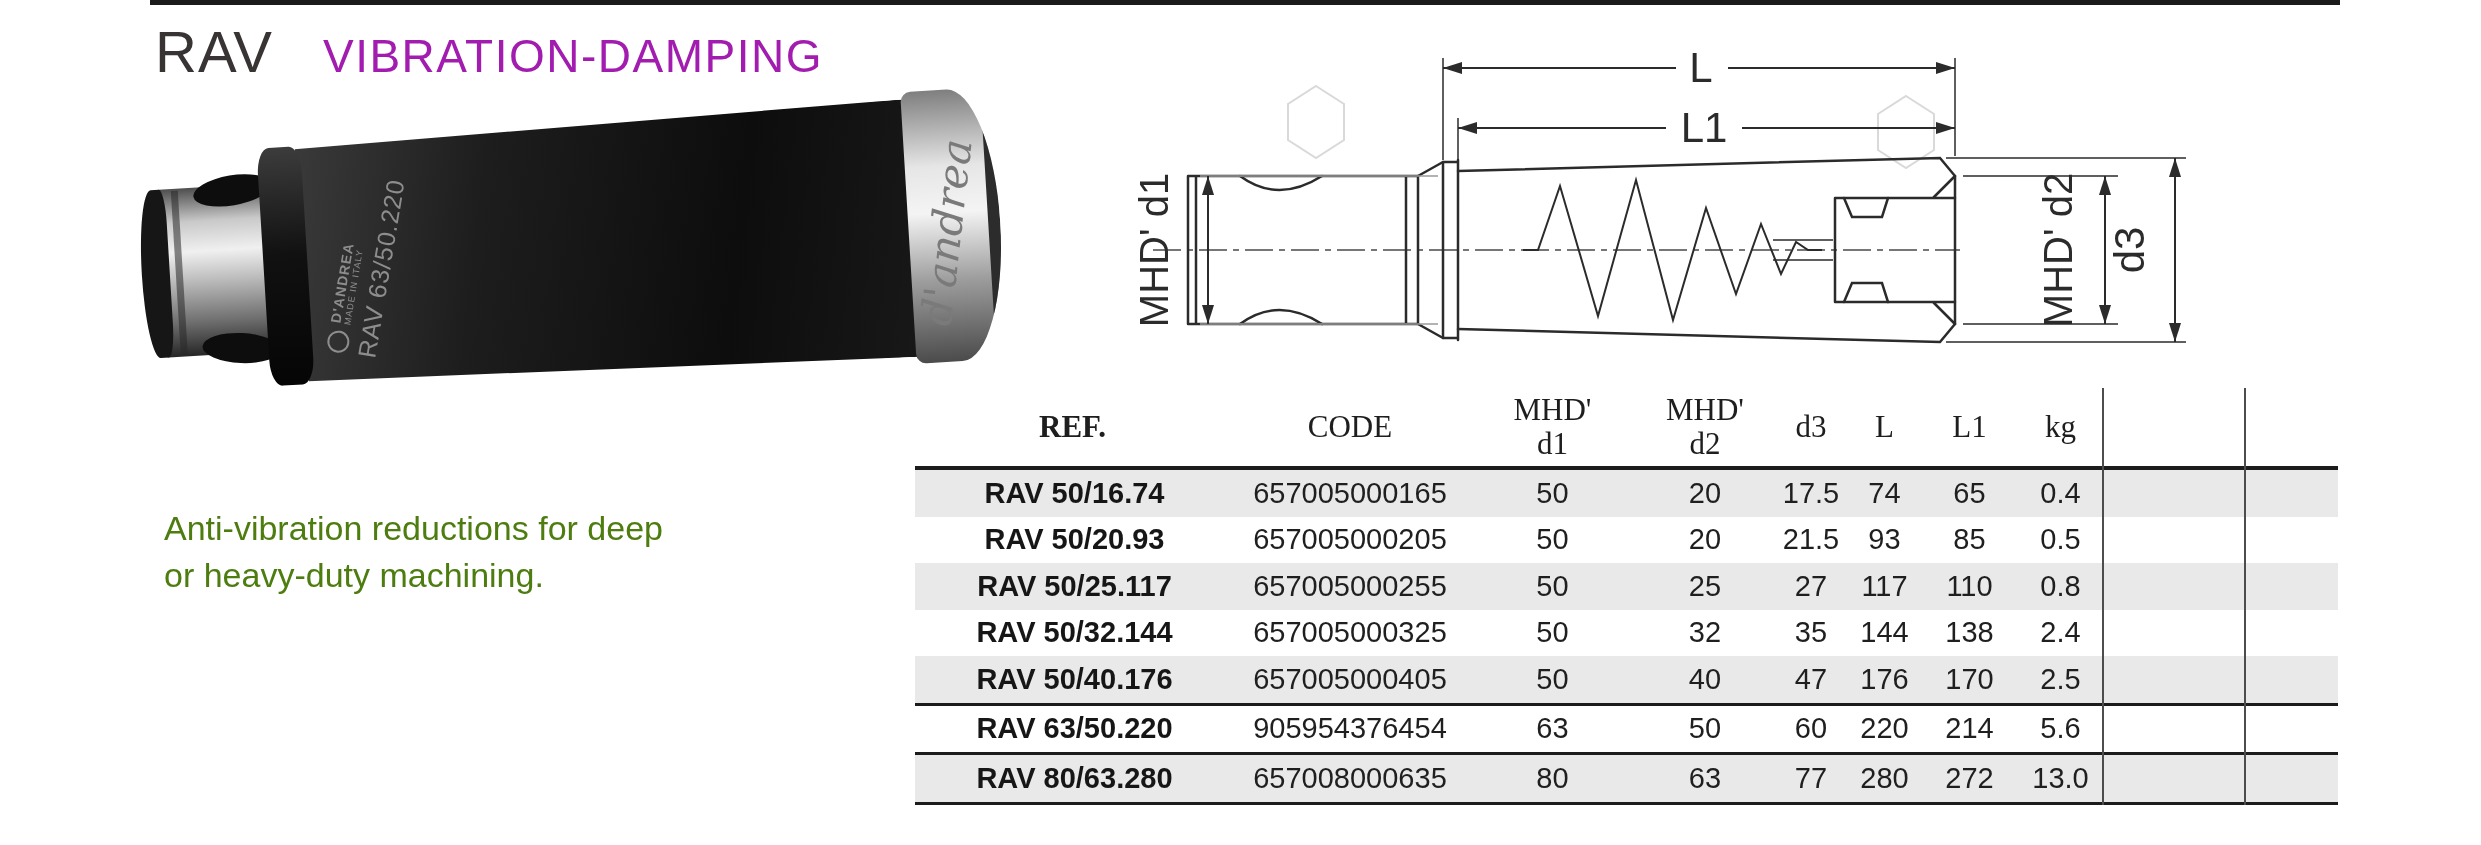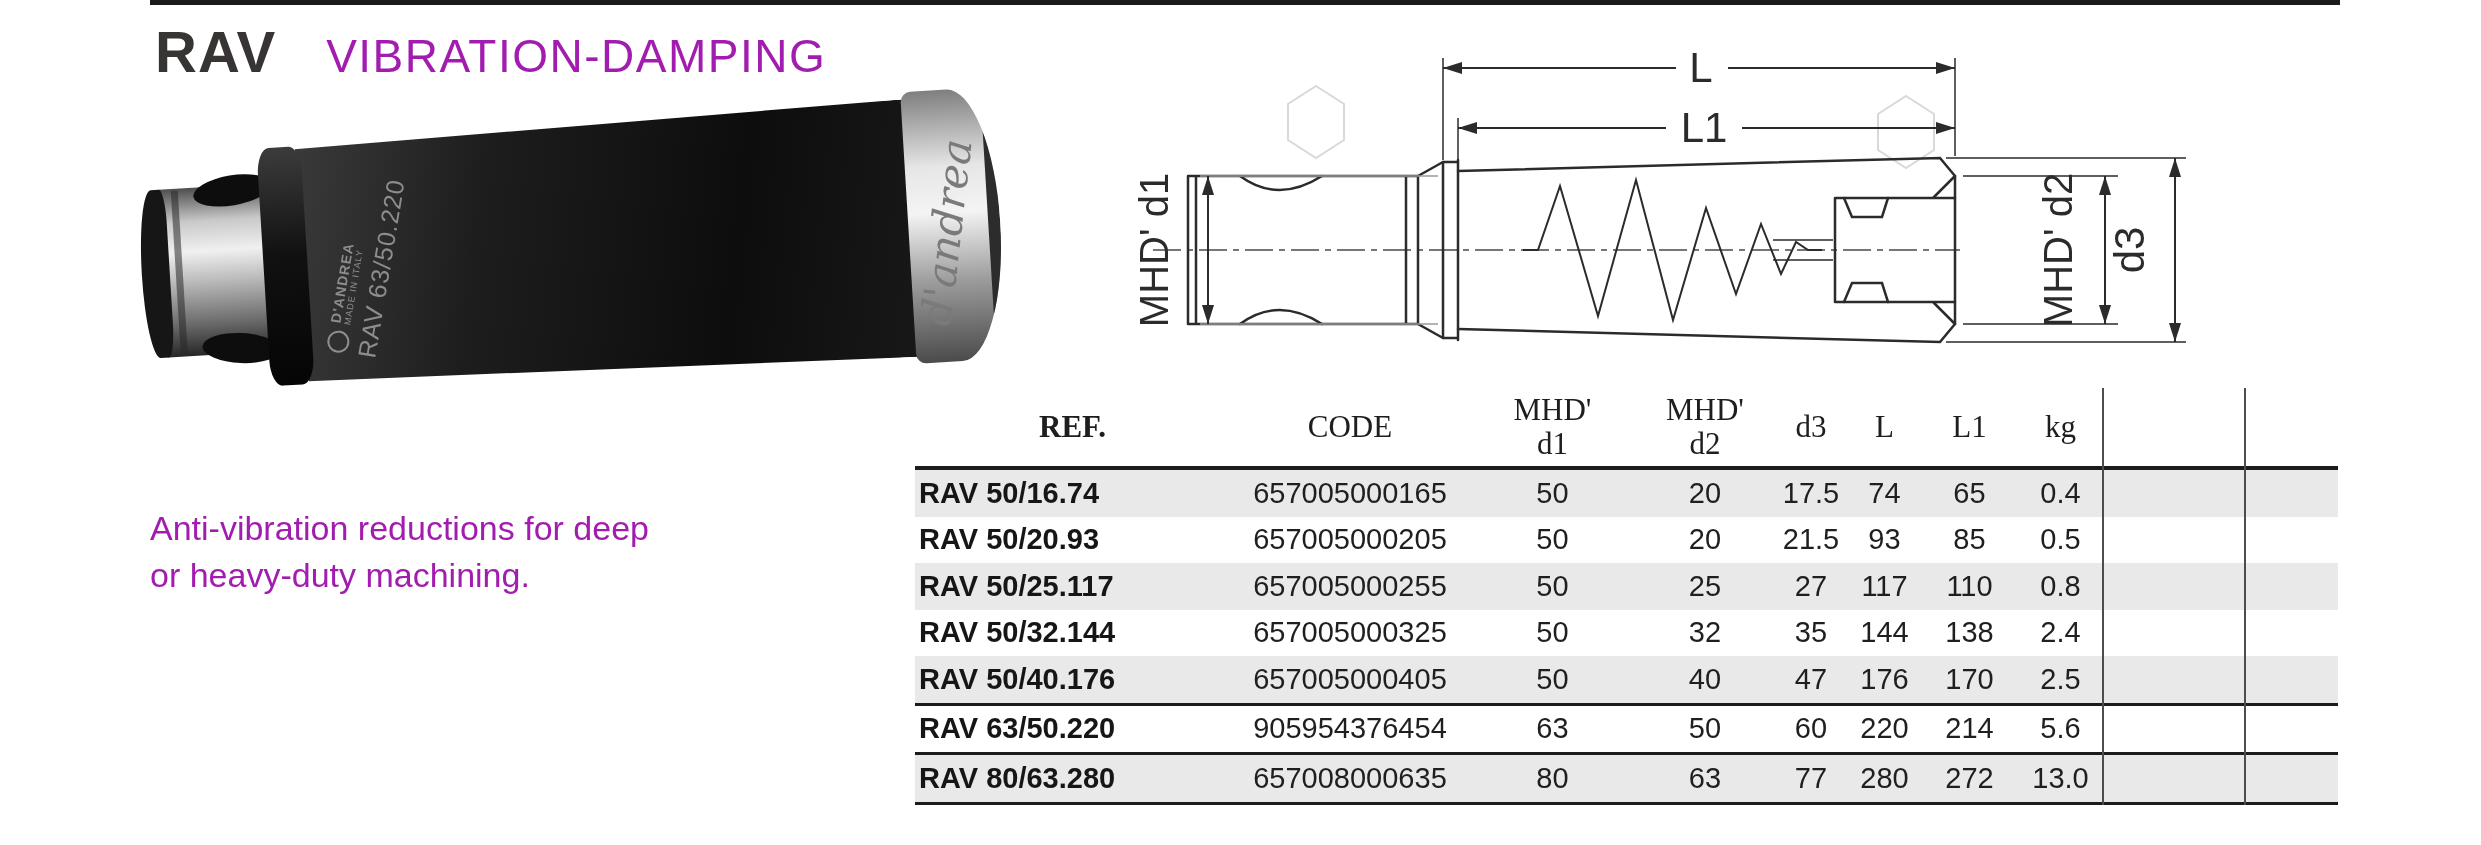--- a/index.html
+++ b/index.html
@@ -1,24 +1,24 @@
 <!DOCTYPE html>
 <html><head>
 <meta charset="utf-8">
 <style>
   html,body{margin:0;padding:0;background:#ffffff;}
   .page{position:relative;width:2481px;height:845px;background:#ffffff;overflow:hidden;
         font-family:"Liberation Sans",sans-serif;color:#222;}
   
   .top-rule{position:absolute;left:150px;top:0;width:2190px;height:5px;background:#1b1b1b;}
   .title-block{position:absolute;left:155px;top:18px;display:flex;align-items:baseline;gap:50px;}
-  .title{font-size:58px;font-weight:700;letter-spacing:1px;color:#383434;}
+  .title{font-size:58px;font-weight:400;letter-spacing:1px;color:#383434;}
   .subtitle{font-size:46px;font-weight:400;letter-spacing:1.5px;color:#a21caf;}
   
-  .description{position:absolute;left:150px;top:505px;font-size:34px;line-height:47px;color:#a21caf;}
+  .description{position:absolute;left:164px;top:505px;font-size:34px;line-height:47px;color:#4d7c0f;}
   
   .photo{position:absolute;left:145px;top:105px;width:910px;height:285px;}
   .tool{position:absolute;left:0;top:6px;width:100%;height:272px;display:flex;align-items:center;
         transform:rotate(-3.5deg);transform-origin:50% 50%;}
   .shank{position:relative;width:128px;height:168px;flex:0 0 auto;border-radius:18px 4px 4px 18px / 50% 12% 12% 50%;
          background:linear-gradient(180deg,#4e4e4e 0%,#c9c9c9 20%,#f0f0f0 38%,#bdbdbd 55%,#6e6e6e 80%,#262626 100%);}
   .shank-cap{position:absolute;left:-4px;top:0;width:28px;height:100%;background:#161616;
              border-radius:14px 6px 6px 14px / 50% 20% 20% 50%;}
   .shank-ring{position:absolute;left:30px;top:2px;width:7px;height:164px;background:rgba(40,40,40,.55);}
   .groove{position:absolute;width:78px;height:30px;background:#0d0d0d;border-radius:50%;right:-2px;}
@@ -51,21 +51,21 @@
   .grid-row{display:grid;grid-template-columns:315px 240px 165px 140px 72px 75px 95px 87px 142px 92px;
             align-items:center;}
   .thead{height:78px;font-family:Liberation Serif, serif;}
   .th{display:flex;flex-direction:column;align-items:center;justify-content:center;
       font-size:31px;line-height:34px;color:#1e1e1e;}
   .th.ref{font-weight:700;}
   .thick-rule{height:4px;background:#1c1c1c;}
   .trow{height:46.5px;font-size:29px;color:#1f1f1f;}
   .trow.stripe{background:#e9e9e9;}
   .td{text-align:center;}
-  .td.ref{text-align:left;padding-left:4px;font-weight:700;color:#161616;}
+  .td.ref{text-align:center;padding-left:4px;font-weight:700;color:#161616;}
   .vline{position:absolute;top:0;width:2px;background:#4d4d4d;}
 </style>
 </head>
 <body>
 
 <div class="page">
 
   <div class="top-rule"></div>
 
   <div class="title-block">

